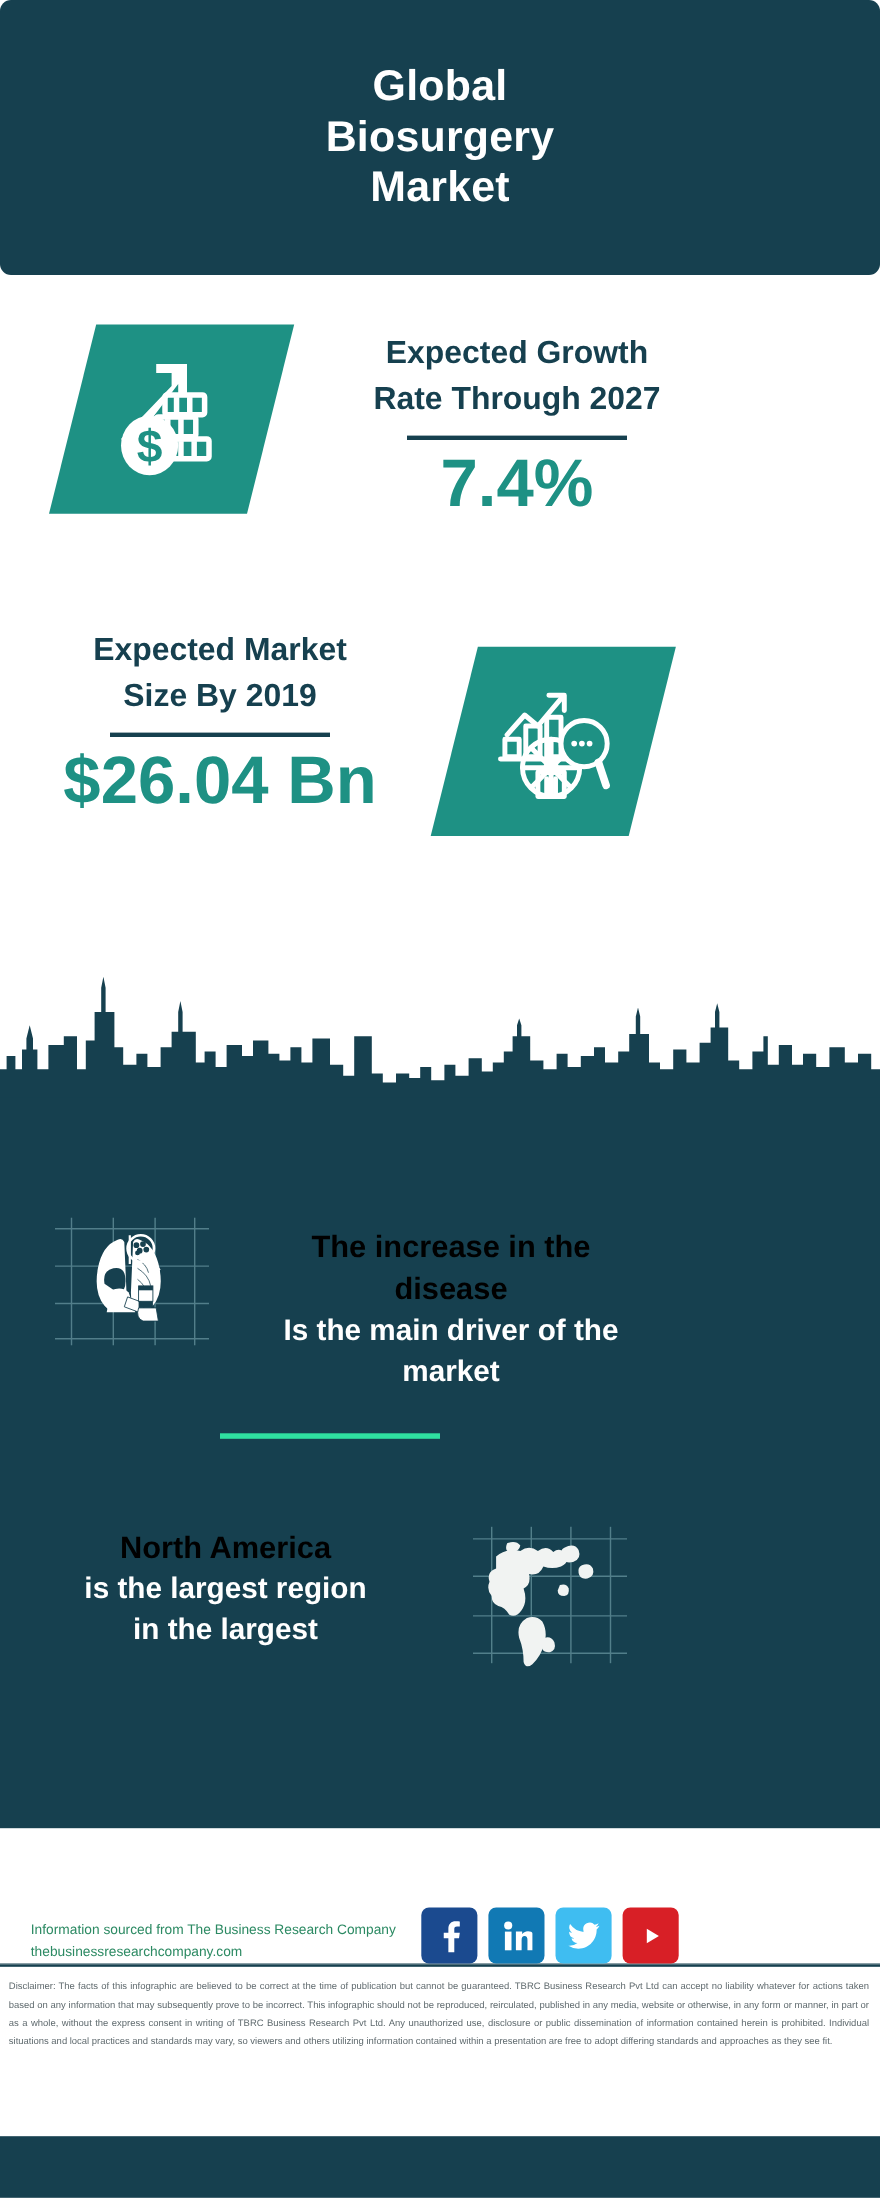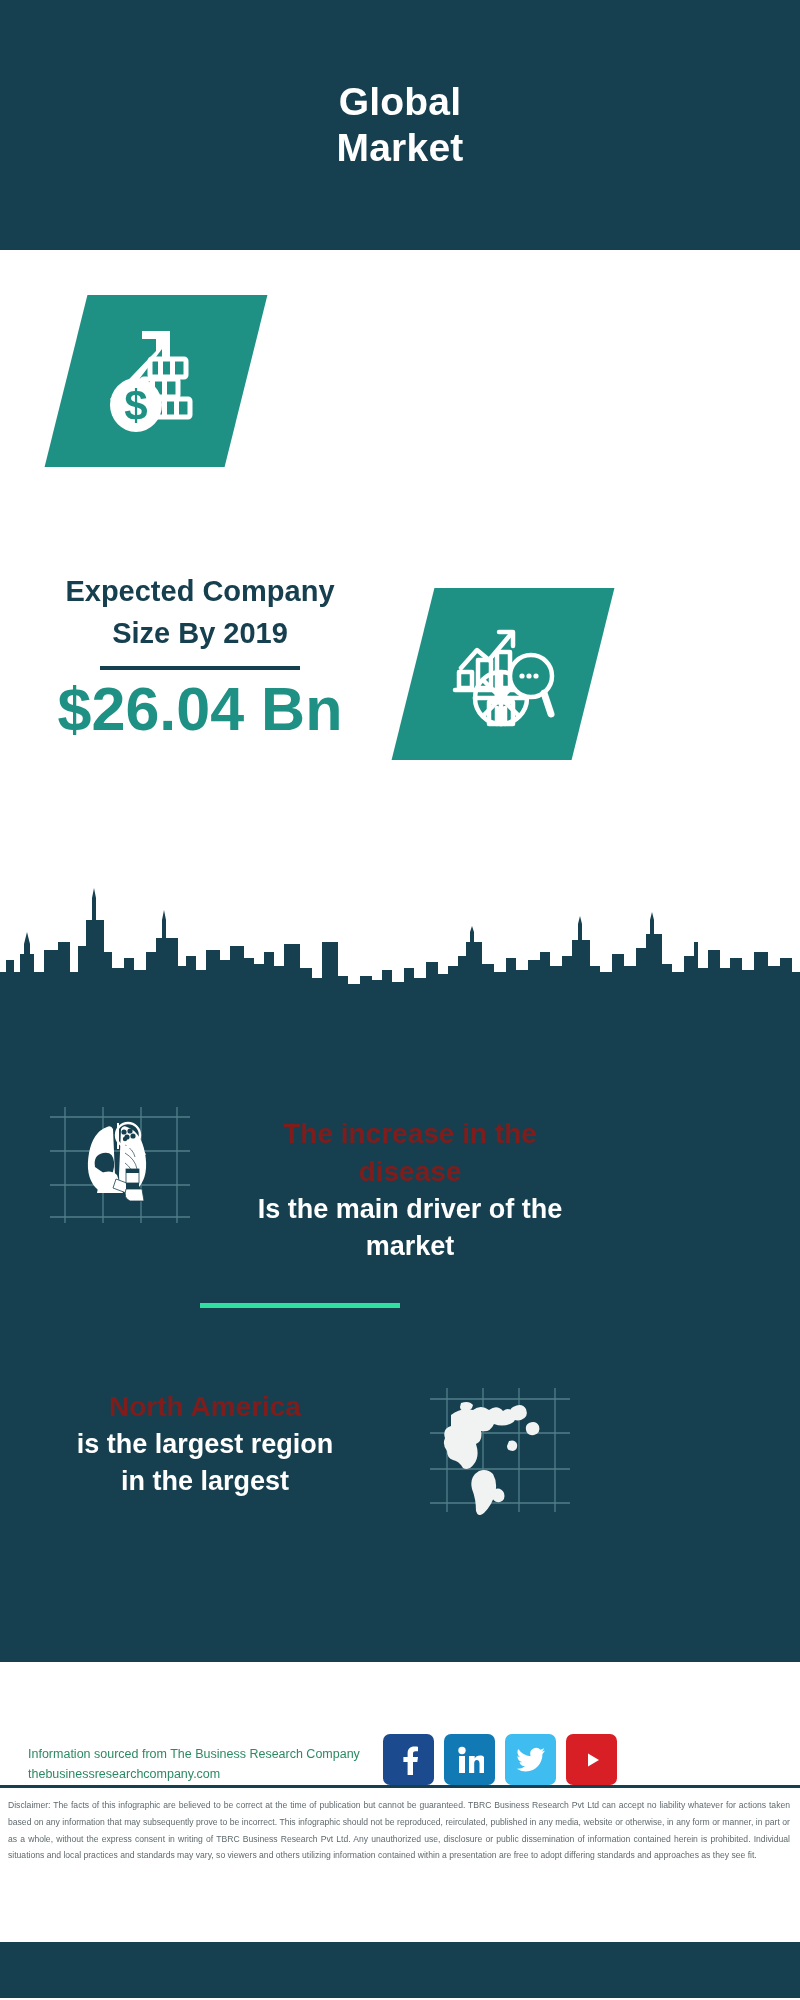--- a/index.html
+++ b/index.html
@@ -8,21 +8,21 @@
     background:#ffffff;
     font-family:"Liberation Sans", sans-serif;
     overflow:hidden;
   }
   .page { position:relative; width:800px; height:2000px; background:#fff; }
 
   
   .header {
     position:absolute; left:0; top:0; width:800px; height:250px;
     background:#16404f;
-    display:flex; align-items:center; justify-content:center;
+    display:flex; align-items:center; justify-content:center;border-radius:10px;
   }
   .header-title {
     color:#ffffff; font-weight:bold; font-size:39px; line-height:1.18;
     text-align:center; letter-spacing:.2px;
   }
 
   
   .white-zone {
     position:absolute; left:0; top:250px; width:800px; height:640px; background:#fff;
   }
@@ -55,21 +55,21 @@
   }
   .skyline { position:absolute; left:0; top:0; width:800px; height:120px; display:block; }
   .dark-body {
     position:absolute; left:0; top:118px; width:800px; height:1000px; background:#16404f;
   }
 
   .grid-box { position:absolute; }
   .grid-box svg { display:block; }
 
   .panel { position:absolute; text-align:center; }
-  .panel-accent { color:#7f1d1d; font-weight:bold; font-size:28px; line-height:1.36; }
+  .panel-accent { color:#000000; font-weight:bold; font-size:28px; line-height:1.36; }
   .panel-plain { color:#ffffff; font-size:27px; line-height:1.38; font-weight:bold; }
 
   
   .driver-illu { left:45px; top:1105px; width:150px; height:120px; }
   .driver-text { left:230px; top:1115px; width:360px; }
   .driver-rule { position:absolute; left:200px; top:1303px; width:200px; height:5px; background:#2fe0a0; }
 
   
   .region-text { left:30px; top:1388px; width:350px; }
   .region-illu { left:425px; top:1385px; width:150px; height:130px; }
@@ -101,20 +101,21 @@
   }
 </style>
 </head>
 <body>
 
 <div class="page">
 
   <div class="header">
     <div class="header-title">
       <div>Global</div>
+      <div>Biosurgery</div>
       <div>Market</div>
     </div>
   </div>
 
   <div class="white-zone"></div>
 
   <div class="para stat-a-icon">
     <svg width="120" height="120" viewBox="0 0 120 120">
       <g fill="#ffffff">
         <path d="M14 78 L60 30 L60 18 L46 18 L46 10 L74 10 L74 40 L66 40 L66 28 L22 86 Z"></path>
@@ -126,24 +127,32 @@
           <rect x="66" y="60" width="5" height="14"></rect>
         <rect x="58" y="78" width="36" height="18" rx="2" fill="none" stroke="#fff" stroke-width="5"></rect>
         <rect x="66" y="80" width="5" height="14"></rect>
           <rect x="78" y="80" width="5" height="14"></rect>
         <ellipse cx="40" cy="84" rx="26" ry="27"></ellipse>
         <text x="40" y="99" font-size="42" font-weight="bold" text-anchor="middle" fill="#1e9184" font-family="Liberation Sans, sans-serif">$</text>
       </g>
     </svg>
   </div>
 
+  <div class="stat-text stat-a-text">
+    <div class="stat-label">
+      <div>Expected Growth</div>
+      <div>Rate Through 2027</div>
+    </div>
+    <div class="rule"></div>
+    <div class="stat-value">7.4%</div>
+  </div>
 
   <div class="stat-text stat-b-text">
     <div class="stat-label">
-      <div>Expected Company</div>
+      <div>Expected Market</div>
       <div>Size By 2019</div>
     </div>
     <div class="rule"></div>
     <div class="stat-value">$26.04 Bn</div>
   </div>
 
   <div class="para stat-b-icon">
     <svg width="116" height="116" viewBox="0 0 116 116">
       <g fill="none" stroke="#ffffff" stroke-width="4.5" stroke-linejoin="round" stroke-linecap="round">
         <polyline points="16,52 32,34 44,44 66,18"></polyline>

